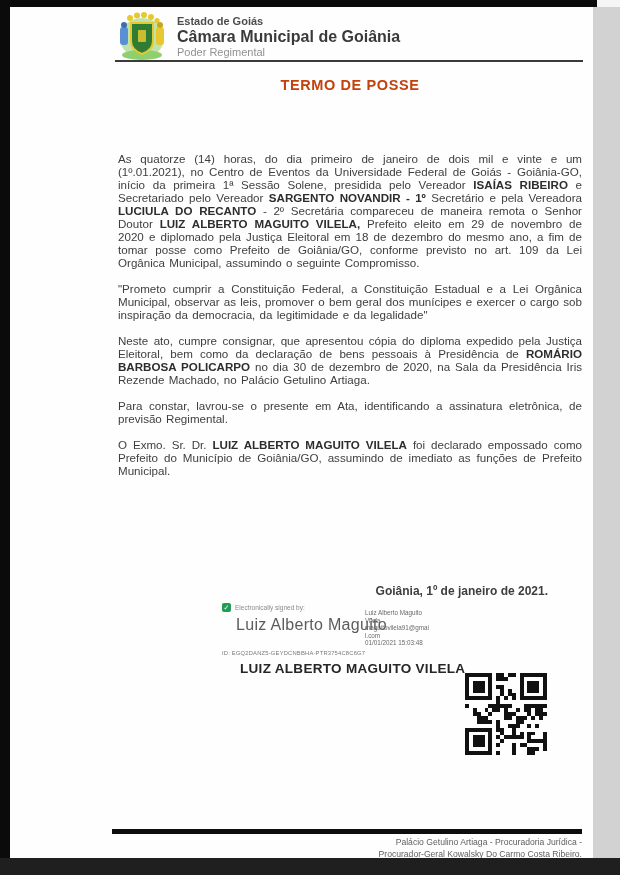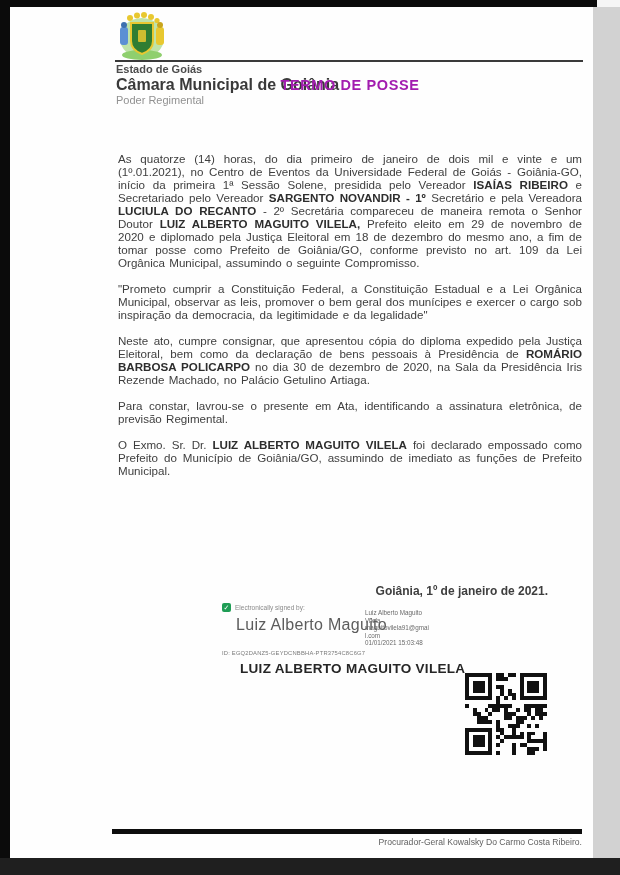--- a/index.html
+++ b/index.html
@@ -12,31 +12,31 @@
   .bar-top{position:absolute;left:0;top:0;width:597px;height:7px;background:#0b0b0b;}
   .bar-top-gap{position:absolute;left:597px;top:0;width:23px;height:7px;background:#f5f5f5;}
   .bar-left{position:absolute;left:0;top:0;width:10px;height:875px;background:#0b0b0b;}
   .bar-bottom{position:absolute;left:0;top:858px;width:620px;height:17px;background:#1f1f1f;}
   .page{
     position:absolute;left:10px;top:7px;width:583px;height:851px;background:#fefefe;
     color:#3d3d3d;
   }
 
   
-  .hdr{position:absolute;left:106px;top:4px;width:467px;display:flex;align-items:flex-start;flex-direction:column;}
+  .hdr{position:absolute;left:106px;top:4px;width:467px;display:flex;align-items:center;}
   .hdr-logo{width:52px;height:50px;flex:0 0 auto;margin-right:9px;}
   .hdr-text{line-height:1.15;padding-top:2px;}
   .hdr-state{font-size:11px;font-weight:bold;color:#4c4c4c;}
   .hdr-org{font-size:16px;font-weight:bold;color:#3a3a3a;}
   .hdr-sub{font-size:11px;color:#919191;}
   .hdr-rule{position:absolute;left:105px;top:53px;width:468px;height:2px;background:#3a3a3a;}
 
   .doc-title{
     position:absolute;left:108px;top:70px;width:464px;text-align:center;
-    font-size:14.5px;font-weight:bold;letter-spacing:.6px;color:#a21caf;
+    font-size:14.5px;font-weight:bold;letter-spacing:.6px;color:#c2410c;
   }
 
   
   .body{position:absolute;left:108px;top:145px;width:464px;}
   .body p{
     margin:0 0 13px 0;font-size:11.6px;line-height:13px;
     text-align:justify;color:#3e3e3e;word-spacing:1px;
   }
   .body b{color:#2d2d2d;}
 
@@ -352,19 +352,20 @@
           <rect x="20" y="19" width="1" height="1" fill="#111"></rect>
           <rect x="8" y="20" width="1" height="1" fill="#111"></rect>
           <rect x="12" y="20" width="1" height="1" fill="#111"></rect>
           <rect x="16" y="20" width="1" height="1" fill="#111"></rect>
           <rect x="17" y="20" width="1" height="1" fill="#111"></rect>
         </svg>
     </div>
 
     <div class="foot-rule"></div>
     <div class="foot-text">
+      <div>Palácio Getulino Artiaga - Procuradoria Jurídica -</div>
       <div>Procurador-Geral Kowalsky Do Carmo Costa Ribeiro.</div>
     </div>
 
   </div>
 
   <div class="bar-bottom"></div>
 </div>
 
 </body></html>

